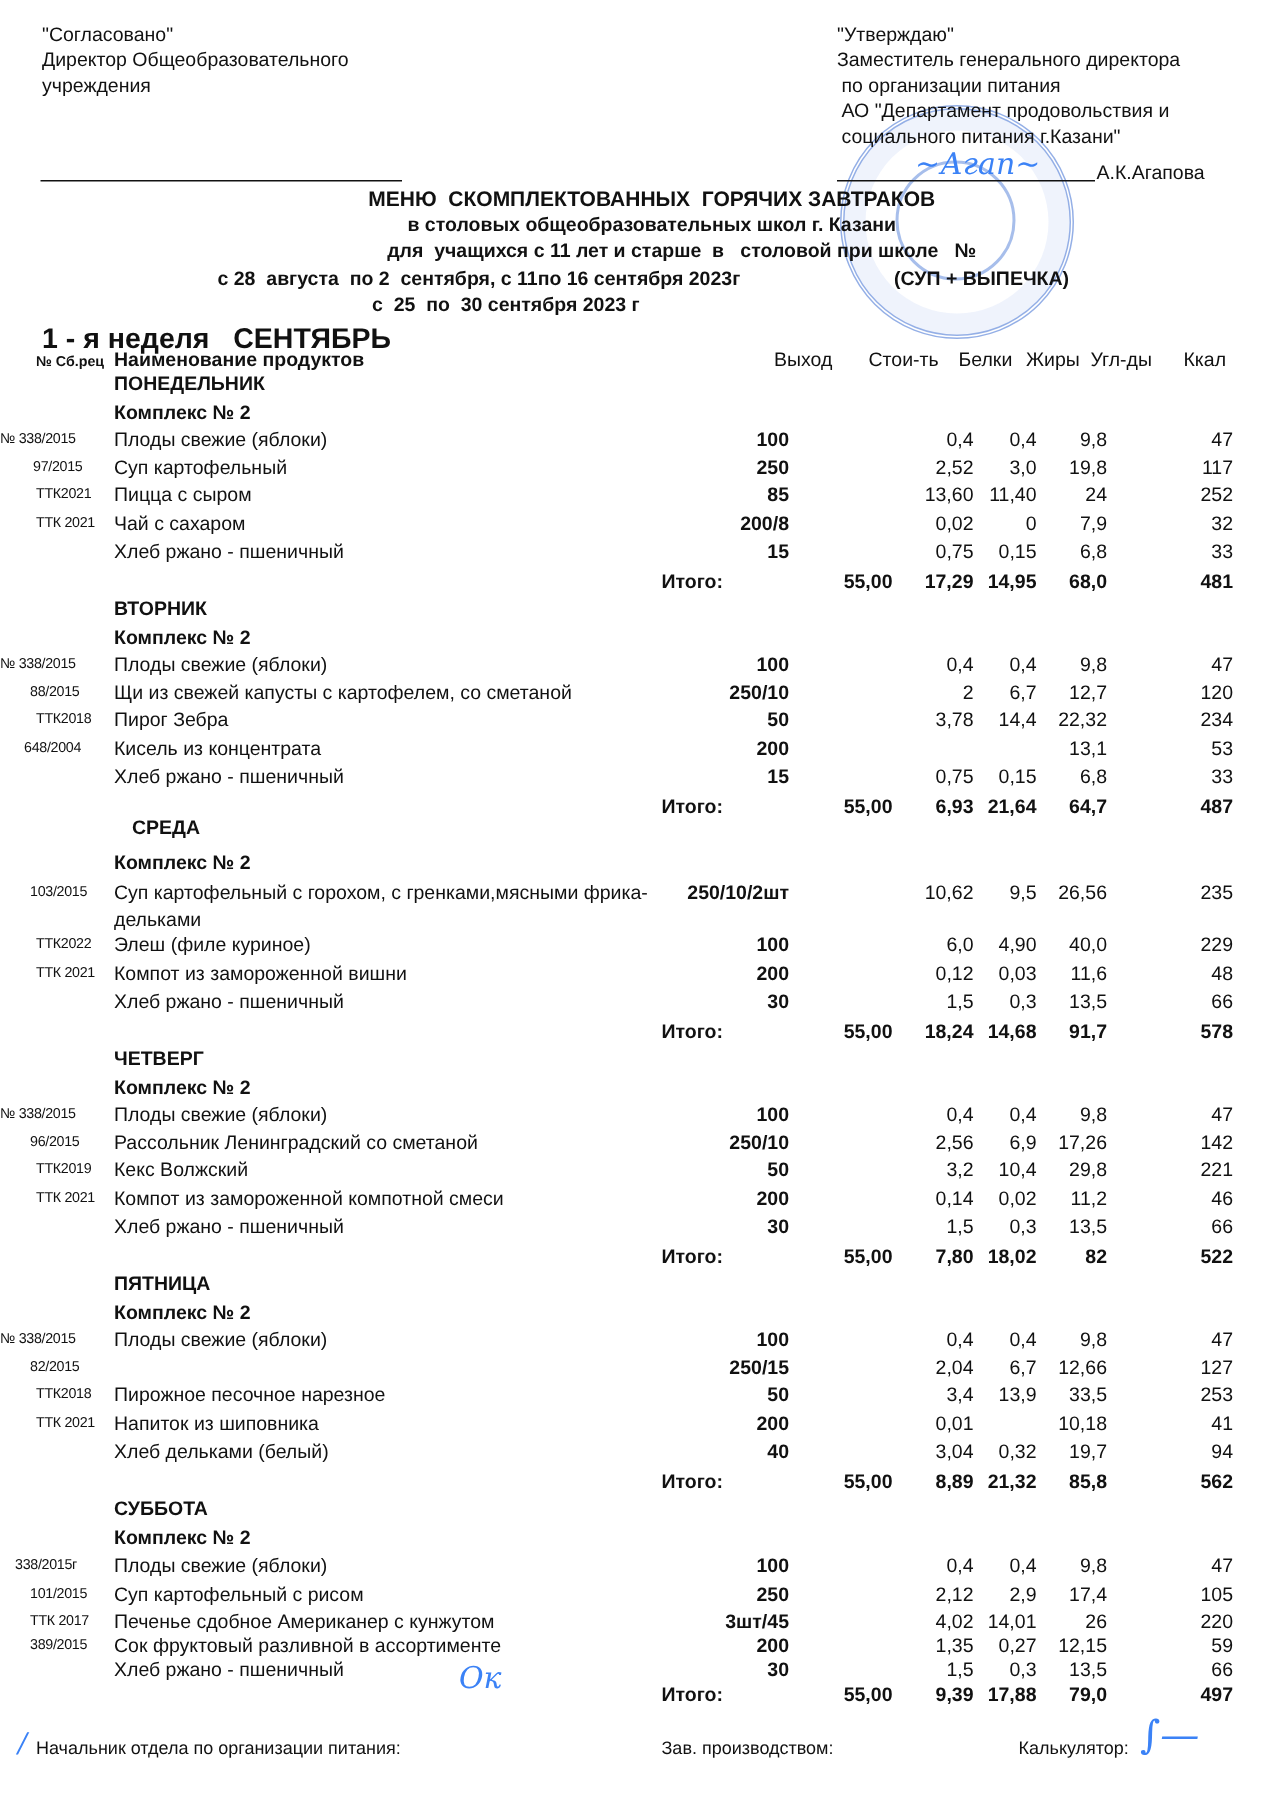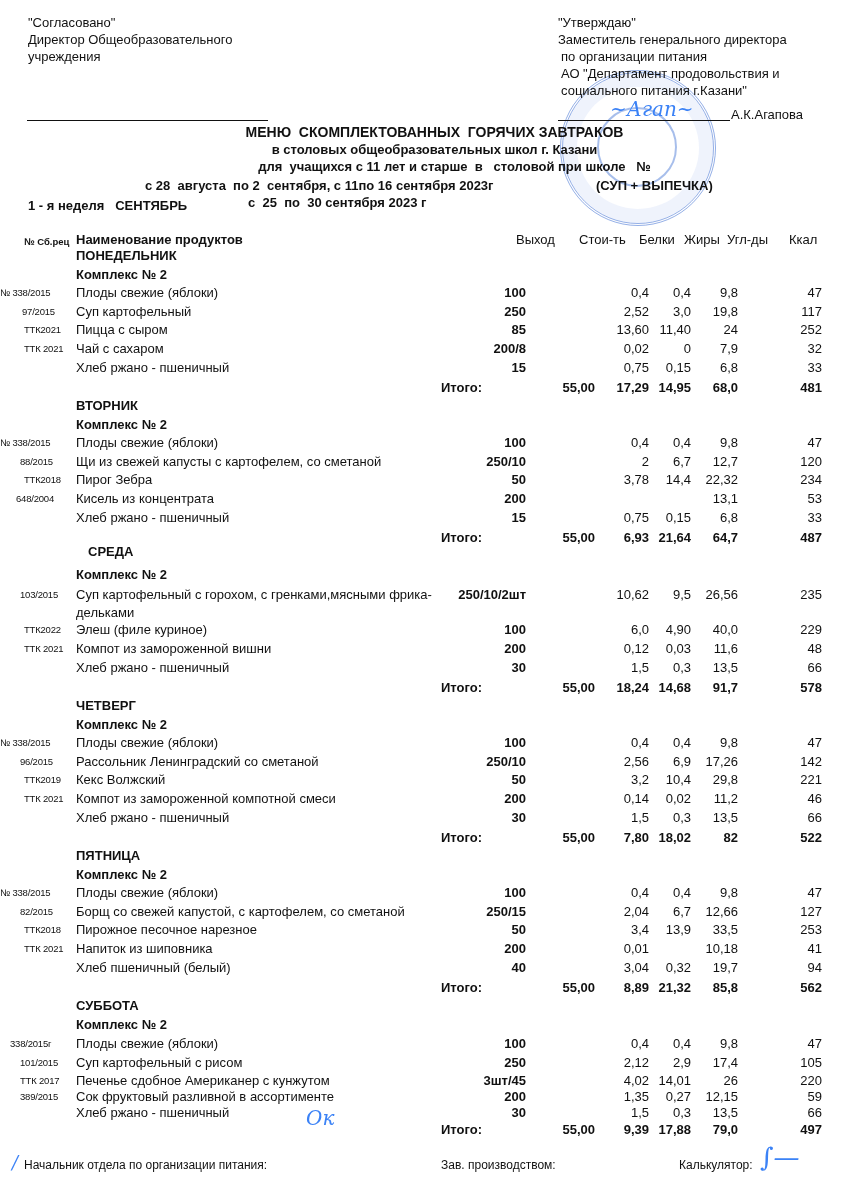--- a/index.html
+++ b/index.html
@@ -60,21 +60,21 @@
 <div class="sigline" style="left:558px; top:120px; width:172px;"></div>
 <div class="signature" style="left:610px; top:97px; font-size:20px;">~Агап~</div>
 <div class="abs" style="left:731px; top:107px; font-size:13px;">А.К.Агапова</div>
 
 <div class="title" style="top:124px; font-size:14px; padding-left:10px;">МЕНЮ  СКОМПЛЕКТОВАННЫХ  ГОРЯЧИХ ЗАВТРАКОВ</div>
 <div class="title" style="top:142px; padding-left:10px;">в столовых общеобразовательных школ г. Казани</div>
 <div class="title" style="top:159px; padding-left:30px;">для  учащихся с 11 лет и старше  в   столовой при школе   №</div>
 <div class="abs bold" style="left:145px; top:178px; font-size:13px; white-space:pre;">с 28  августа  по 2  сентября, с 11по 16 сентября 2023г</div>
 <div class="abs bold" style="left:596px; top:178px; font-size:13px;">(СУП + ВЫПЕЧКА)</div>
 <div class="abs bold" style="left:248px; top:195px; font-size:13px; white-space:pre;">с  25  по  30 сентября 2023 г</div>
-<div class="abs bold" style="left:28px; top:198px; font-size:13px; white-space:pre;">1 - я неделя   СЕНТЯБРЬ</div>
+<div class="abs bold" style="left:28px; top:216px; font-size:19px; white-space:pre;">1 - я неделя   СЕНТЯБРЬ</div>
 
 <div class="colhead bold" style="left:24px; font-size:9.5px; top:236px;">№ Сб.рец</div>
 <div class="colhead bold" style="left:76px;">Наименование продуктов</div>
 <div class="colhead" style="left:516px;">Выход</div>
 <div class="colhead" style="left:579px;">Стои-ть</div>
 <div class="colhead" style="left:639px;">Белки</div>
 <div class="colhead" style="left:684px;">Жиры</div>
 <div class="colhead" style="left:727px;">Угл-ды</div>
 <div class="colhead" style="left:789px;">Ккал</div>
 
@@ -298,21 +298,20 @@
   <span class="code" style="left:0px">№ 338/2015</span>
   <span class="name">Плоды свежие (яблоки)</span>
   <span class="num c-out">100</span>
   <span class="num c-b">0,4</span>
   <span class="num c-z">0,4</span>
   <span class="num c-u">9,8</span>
   <span class="num c-k">47</span>
 </div>
 <div class="row" style="top:904px;">
   <span class="code" style="left:20px">82/2015</span>
-  <span class="name">Борщ со свежей капустой, с картофелем, со сметаной</span>
   <span class="num c-out">250/15</span>
   <span class="num c-b">2,04</span>
   <span class="num c-z">6,7</span>
   <span class="num c-u">12,66</span>
   <span class="num c-k">127</span>
 </div>
 <div class="row" style="top:922px;">
   <span class="code" style="left:24px">ТТК2018</span>
   <span class="name">Пирожное песочное нарезное</span>
   <span class="num c-out">50</span>
@@ -324,21 +323,21 @@
 <div class="row" style="top:941px;">
   <span class="code" style="left:24px">ТТК 2021</span>
   <span class="name">Напиток из шиповника</span>
   <span class="num c-out">200</span>
   <span class="num c-b">0,01</span>
   <span class="num c-z"></span>
   <span class="num c-u">10,18</span>
   <span class="num c-k">41</span>
 </div>
 <div class="row" style="top:960px;">
-  <span class="name">Хлеб пшеничный (белый)</span>
+  <span class="name">Хлеб дельками (белый)</span>
   <span class="num c-out">40</span>
   <span class="num c-b">3,04</span>
   <span class="num c-z">0,32</span>
   <span class="num c-u">19,7</span>
   <span class="num c-k">94</span>
 </div>
 <div class="row bold" style="top:980px;">
   <span style="left:441px">Итого:</span>
   <span class="num c-price">55,00</span>
   <span class="num c-b">8,89</span>

